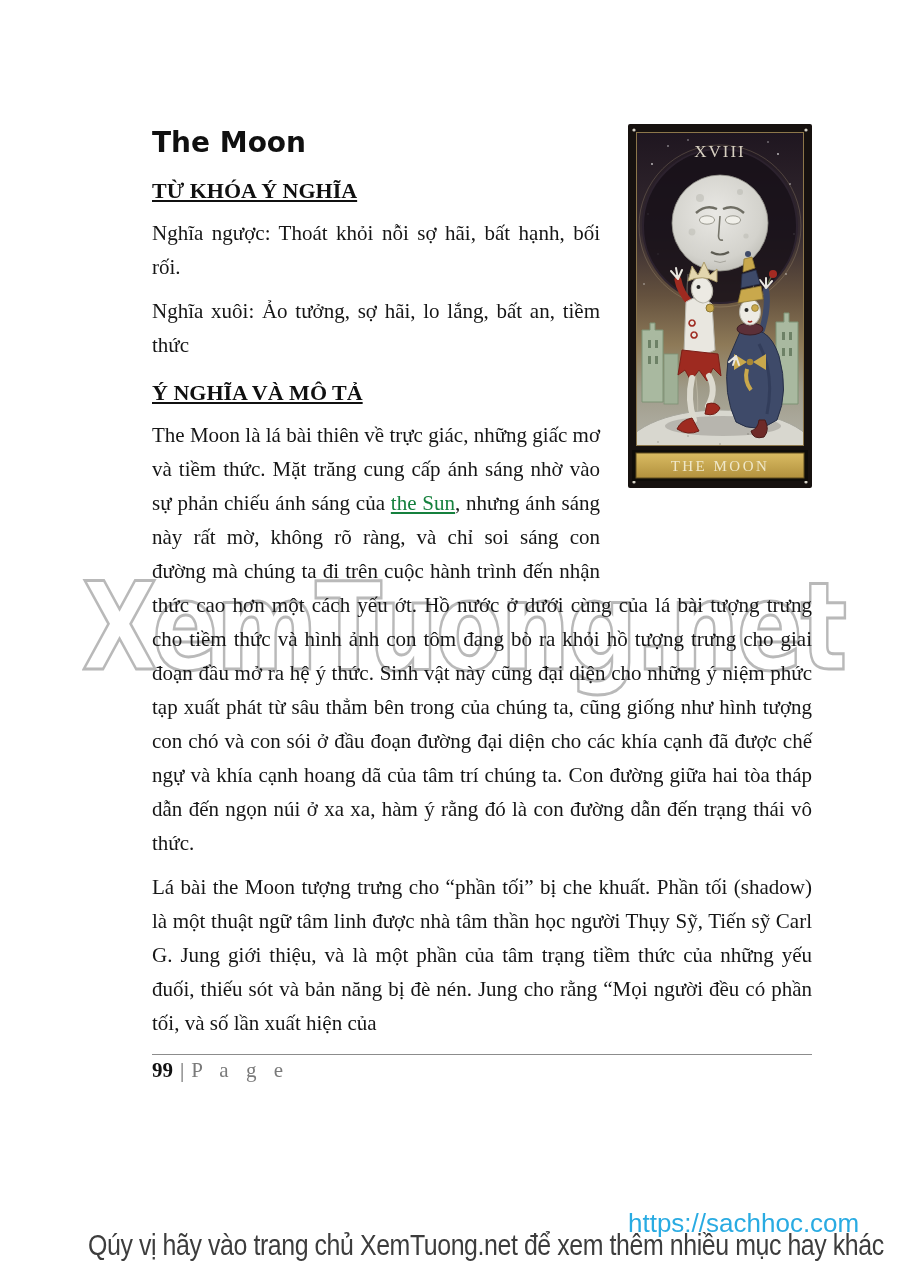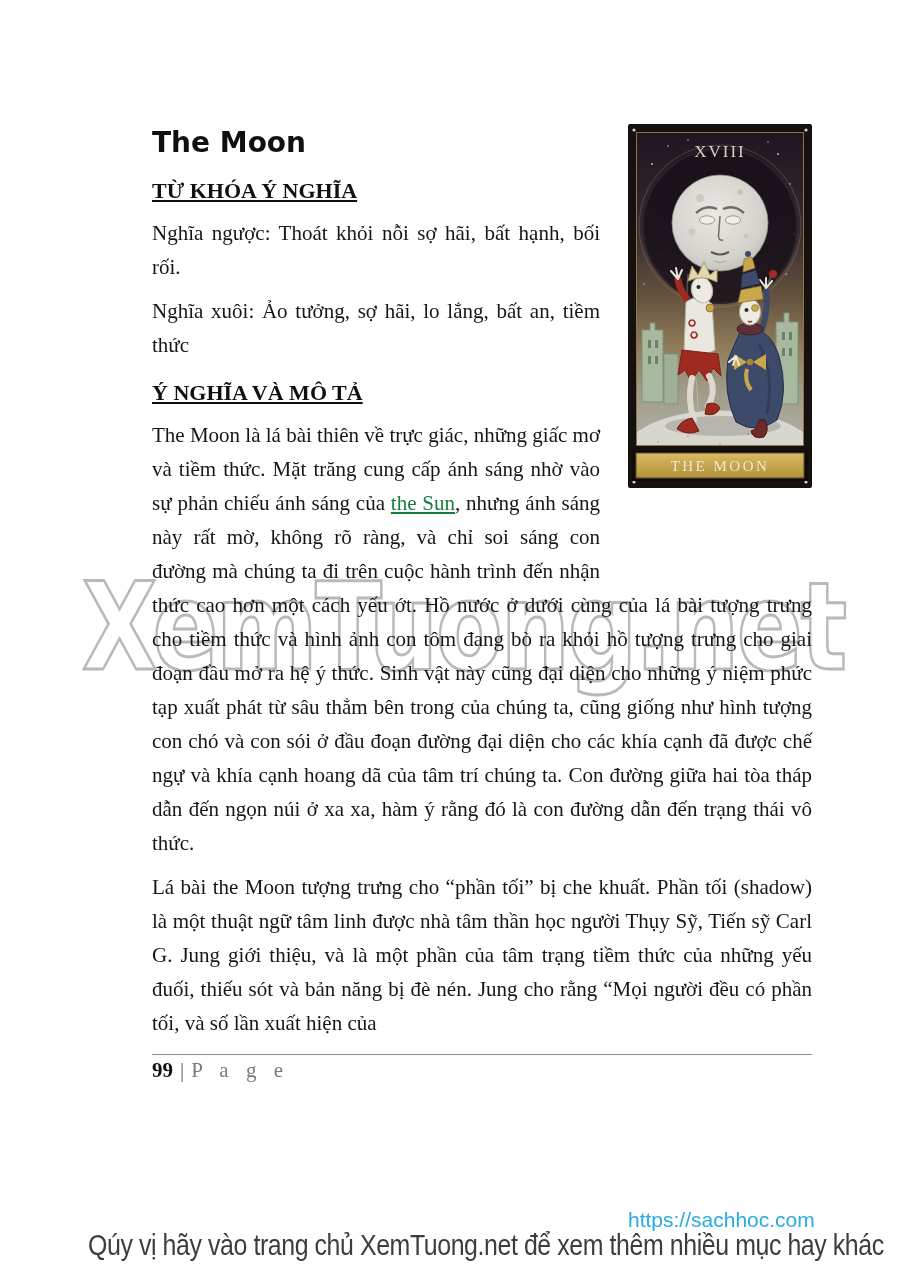--- a/index.html
+++ b/index.html
@@ -79,21 +79,21 @@
     -webkit-text-stroke:3px rgba(148,148,148,0.65);
     transform:scaleX(0.80);
     transform-origin:left top;
     pointer-events:none;
   }
   .sachhoc-link{
     position:absolute;
     left:628px;top:1208px;
     z-index:3;
     font-family:"Liberation Sans", sans-serif;
-    font-size:21px;
+    font-size:26px;
     color:#29abe2;
     text-decoration:none;
     cursor:pointer;
   }
   .bottom-banner{
     position:absolute;
     left:88px;top:1228px;
     z-index:3;
     font-family:"Liberation Sans", sans-serif;
     font-size:30px;

